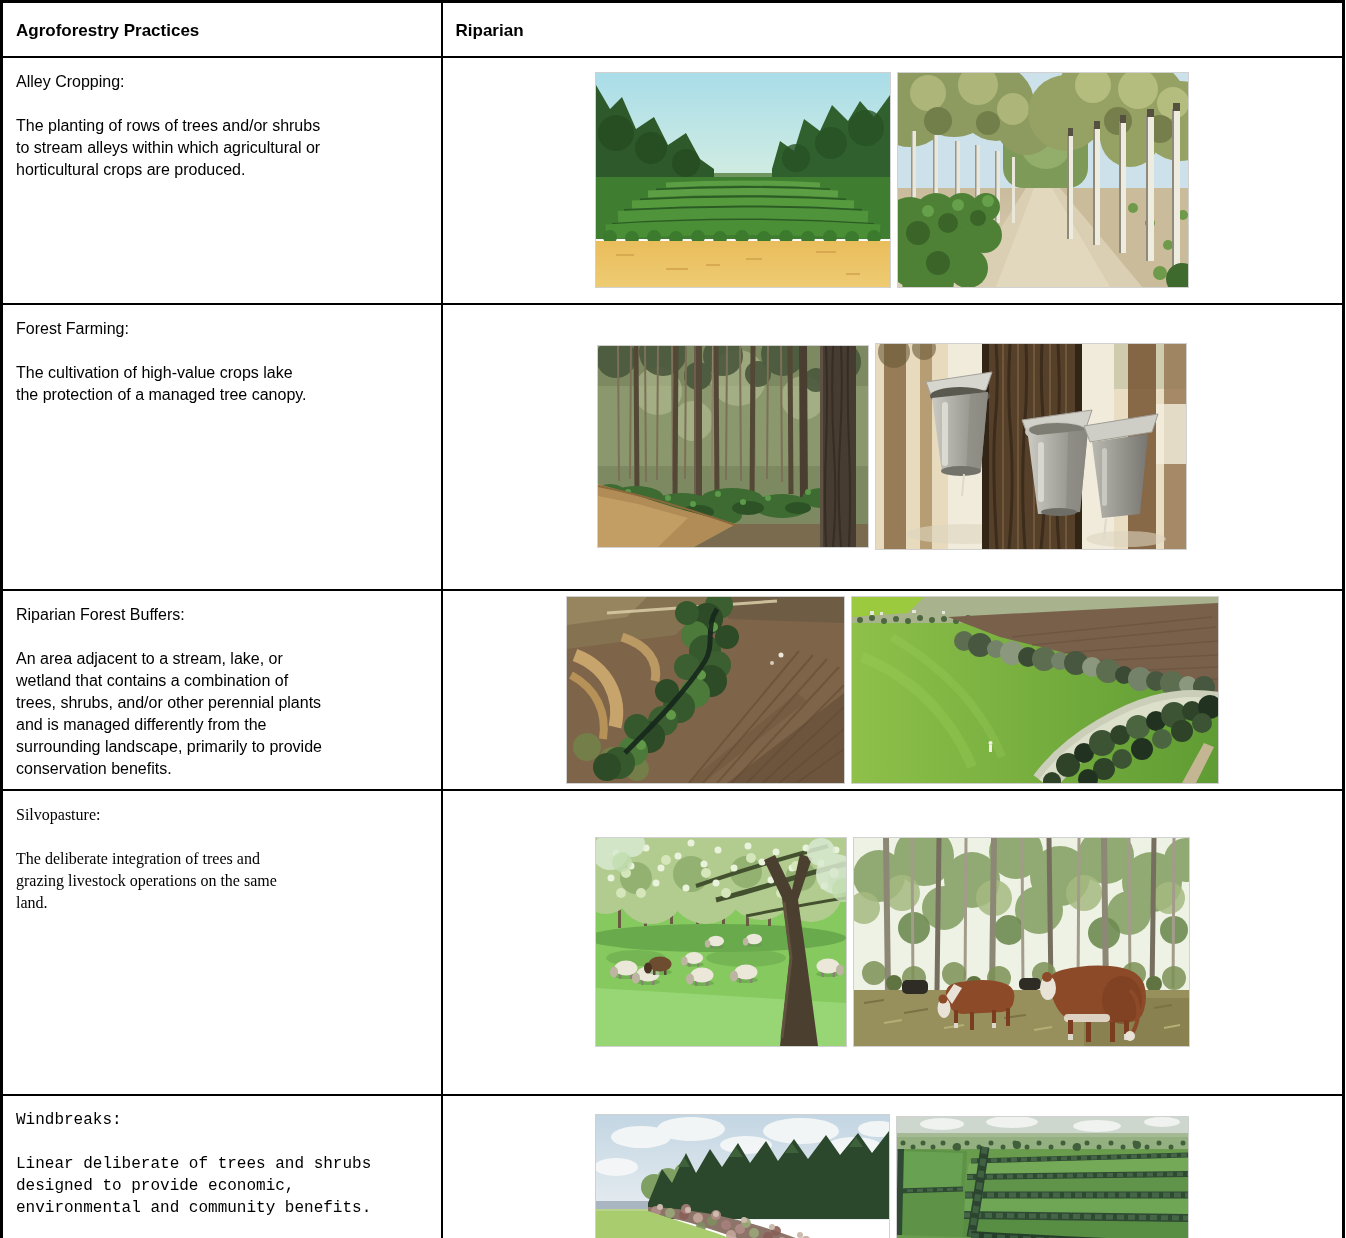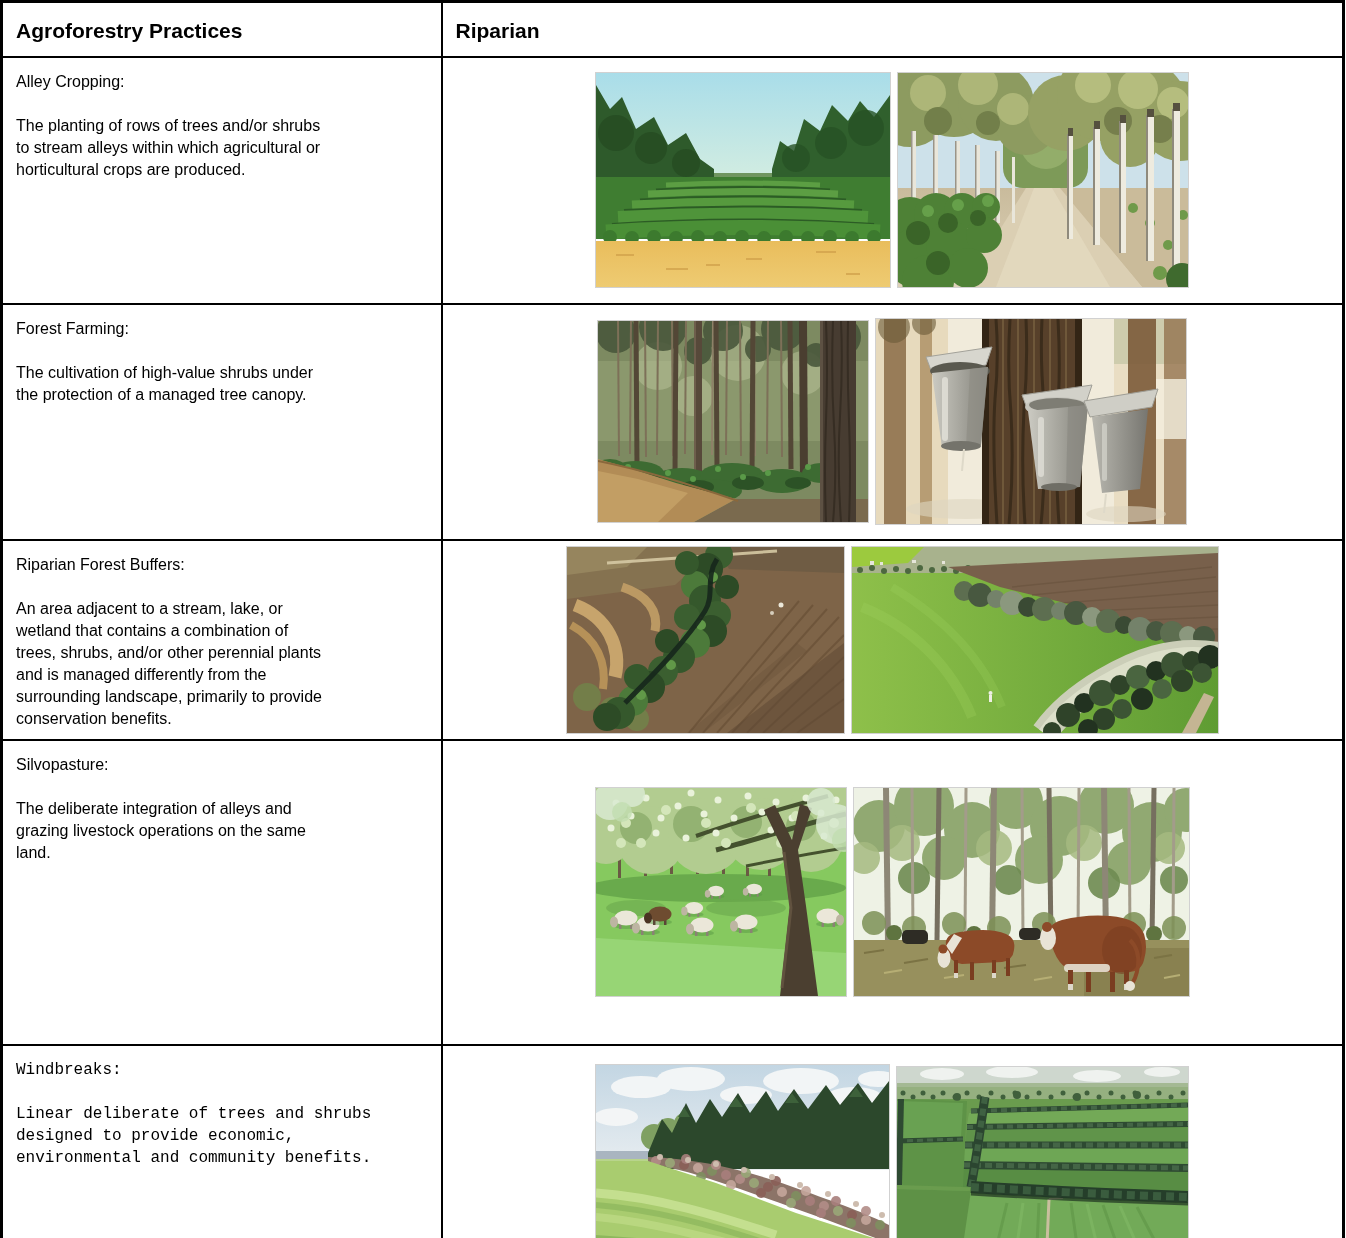--- a/index.html
+++ b/index.html
@@ -1,27 +1,27 @@
 <!DOCTYPE html>
 <html><head>
 <meta charset="utf-8">
 <style>
   html,body{margin:0;padding:0;background:#fff;}
   body{font-family:"Liberation Sans",sans-serif;color:#000;width:1346px;}
   table.agro{border-collapse:collapse;table-layout:fixed;width:1345px;border:3px solid #000;}
   td,th{border:2px solid #000;vertical-align:top;box-sizing:border-box;}
-  th.hdr{font-size:21px;font-weight:bold;text-align:left;padding:14px 12px 10px 13px;vertical-align:middle;}
+  th.hdr{font-size:17px;font-weight:bold;text-align:left;padding:14px 12px 10px 13px;vertical-align:middle;}
   td.practice{padding:13px 14px 0 13px;font-size:16px;line-height:22px;}
   .practice-name{margin:0 0 22px 0;}
   .practice-desc{white-space:pre-line;}
   td.examples{vertical-align:middle;padding:6px 0;}
   .photos{display:flex;justify-content:center;align-items:center;gap:8px;}
   .photos svg{display:block;box-shadow:0 0 0 1px rgba(0,0,0,0.18);}
-  tr.h-hdr{height:55px;} tr.h-r1{height:247px;} tr.h-r2{height:236px;margin-top:8px;}
-  tr.h-r3{height:168px;} tr.h-r4{height:305px;} tr.h-r5{height:224px;font-family:Liberation Mono, monospace;}
+  tr.h-hdr{height:55px;} tr.h-r1{height:247px;} tr.h-r2{height:286px;margin-top:8px;}
+  tr.h-r3{height:168px;} tr.h-r4{height:305px;font-family:Liberation Serif, serif;} tr.h-r5{height:224px;font-family:Liberation Mono, monospace;}
 </style>
 </head>
 <body>
 
 <table class="agro">
   <colgroup>
       <col style="width:440px">
       <col>
     </colgroup>
 
@@ -209,21 +209,21 @@
           <circle cx="284" cy="206" r="16" fill="#3f6a2e"></circle>
         </svg>
 
       </div>
     </td>
   </tr>
 
   <tr class="h-r2">
     <td class="practice">
       <div class="practice-name">Forest Farming:</div>
-      <div class="practice-desc">The cultivation of high-value shrubs under
+      <div class="practice-desc">The cultivation of high-value crops lake
 the protection of a managed tree canopy.</div>
     </td>
     <td class="examples">
       <div class="photos">
 
         <svg role="img" width="270" height="201" viewBox="0 0 270 201" aria-label="Forest understory with ferns and a leaf-litter path beneath a managed tree canopy">
           <rect width="270" height="201" fill="#7d8a61"></rect>
           <rect y="40" width="270" height="80" fill="#95a175" opacity=".6"></rect>
           <g fill="#bcc49c" opacity=".5">
                 <circle cx="60" cy="45" r="24"></circle>
@@ -531,21 +531,21 @@
               <circle cx="138.5" cy="146" r="2" fill="#efefe5"></circle>
         </svg>
 
       </div>
     </td>
   </tr>
 
   <tr class="h-r4">
     <td class="practice">
       <div class="practice-name">Silvopasture:</div>
-      <div class="practice-desc">The deliberate integration of alleys and
+      <div class="practice-desc">The deliberate integration of trees and
 grazing livestock operations on the same
 land.</div>
     </td>
     <td class="examples">
       <div class="photos">
 
         <svg role="img" width="250" height="208" viewBox="0 0 250 208" aria-label="Sheep grazing on green pasture beneath blossoming orchard trees">
           <defs>
             <g id="shp">
               <ellipse cx="0" cy="8" rx="12" ry="3" fill="#579944" opacity=".5"></ellipse>

